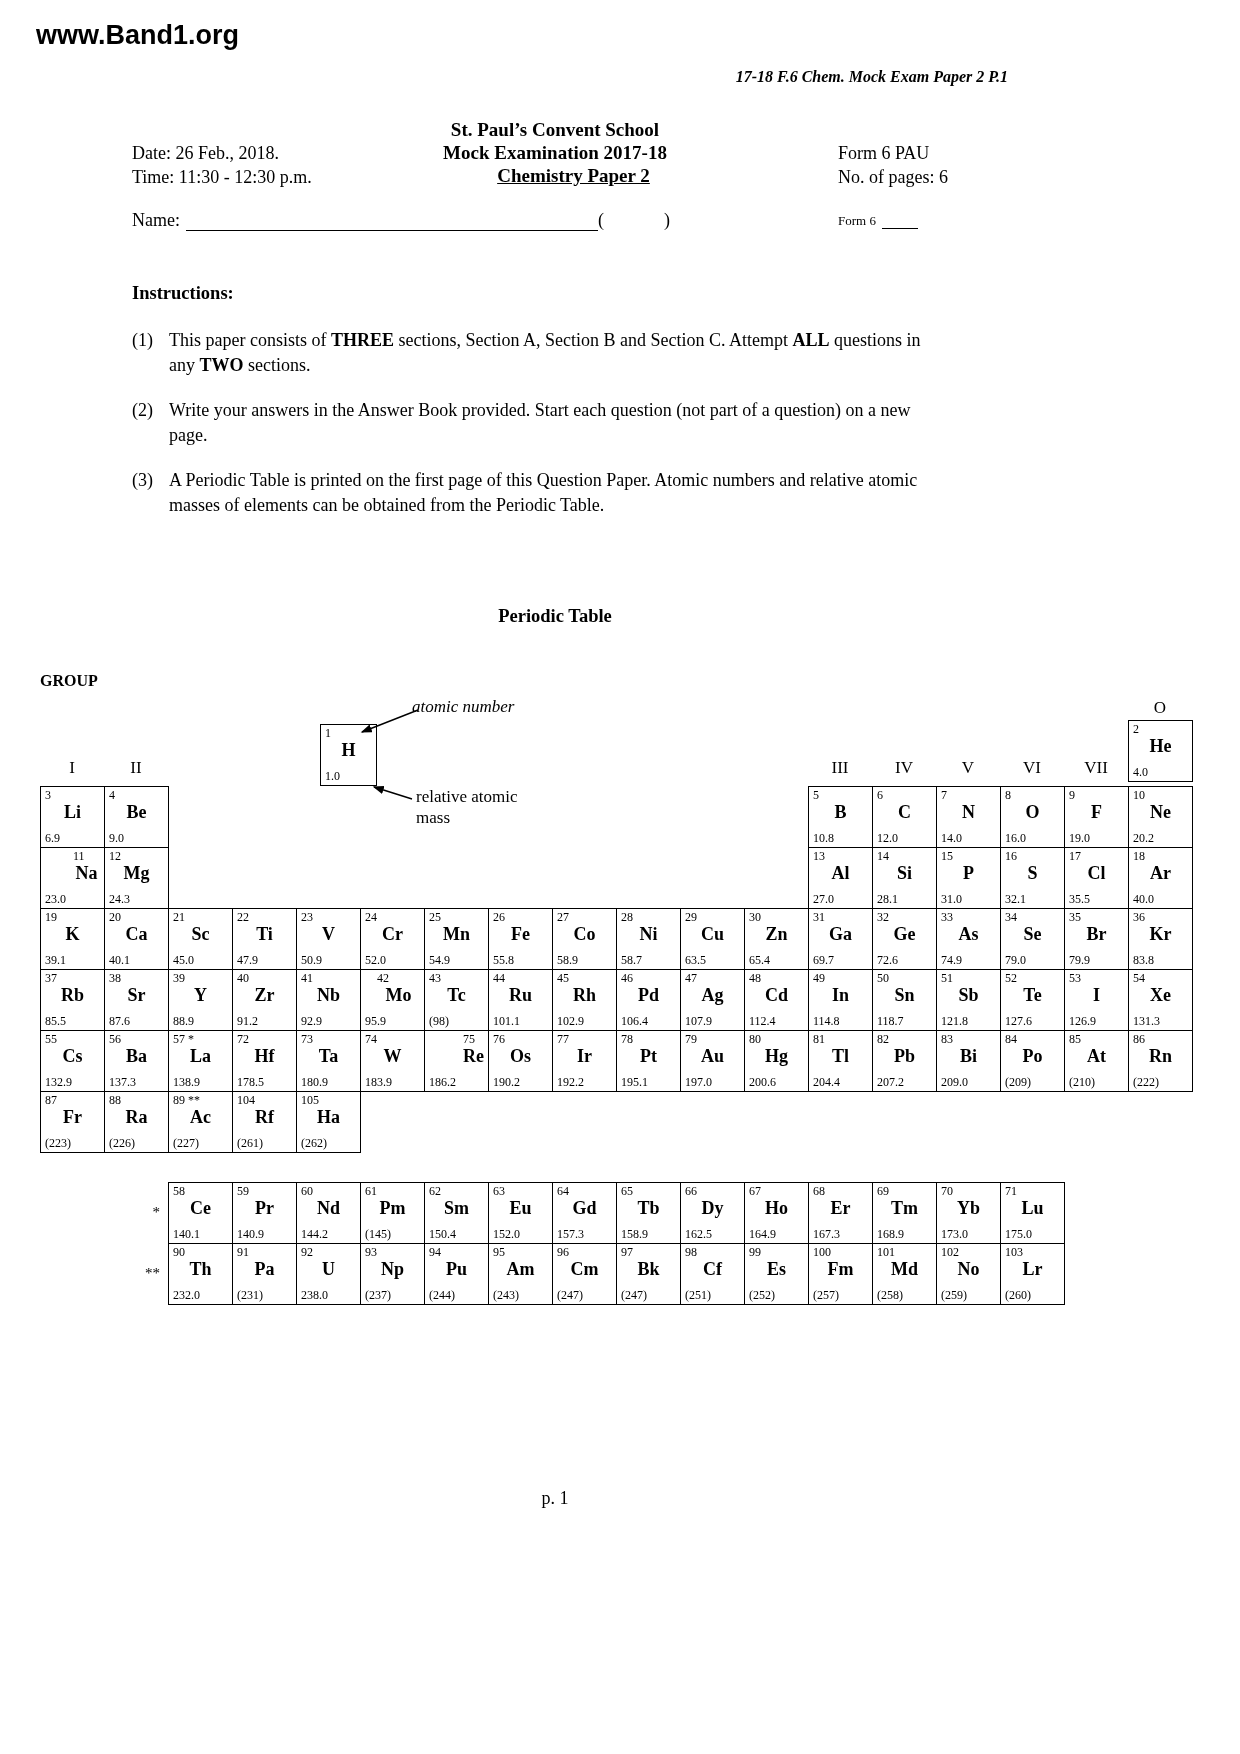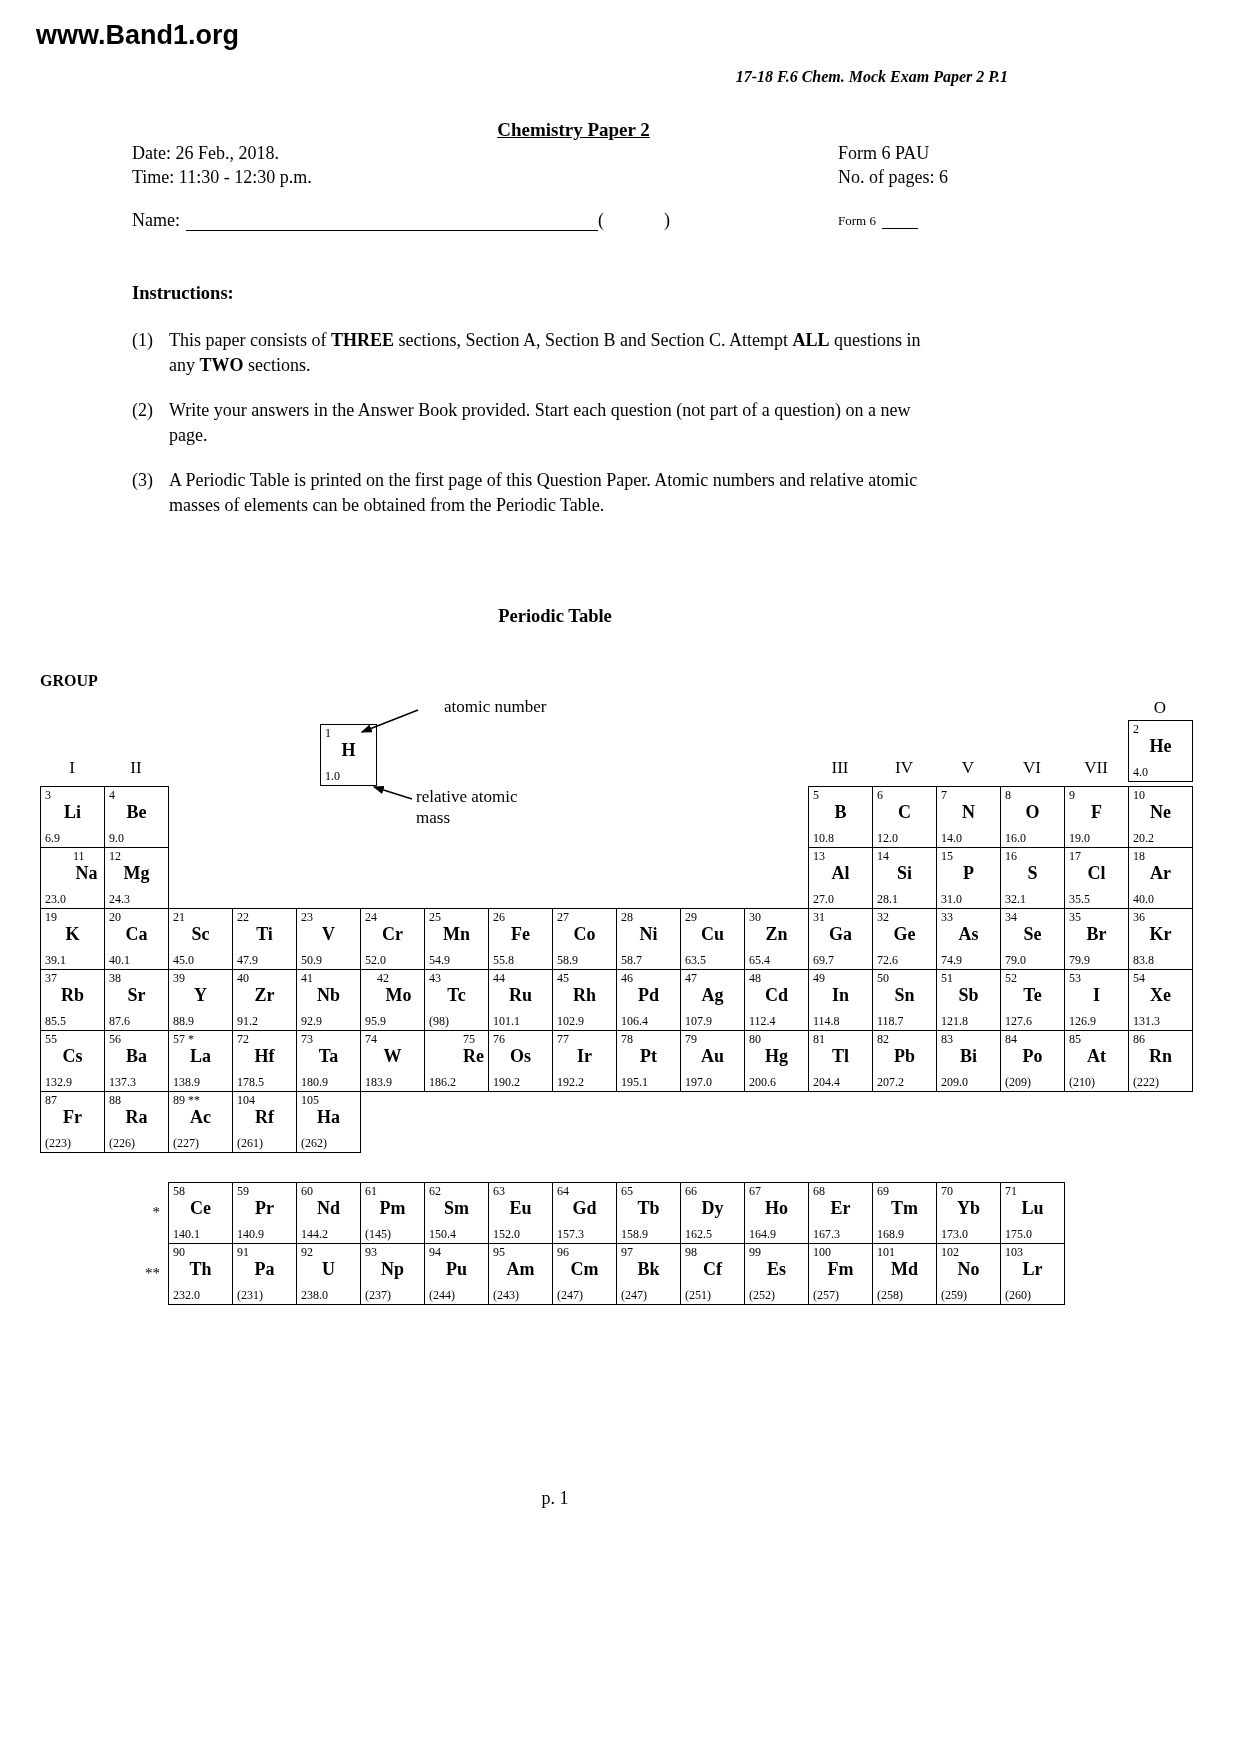--- a/index.html
+++ b/index.html
@@ -48,36 +48,38 @@
   }
   .pt-num  { font-size:12px; line-height:13px; text-align:left; }
   .pt-sym  { font-size:18px; font-weight:bold; line-height:20px; text-align:center; }
   .pt-mass { position:absolute; left:4px; bottom:2px; font-size:12px; line-height:13px; }
   .he-cell { position:absolute; left:1088px; top:22px; margin:0; }
   .h-box {
     position:absolute; left:280px; top:26px; width:57px; height:62px;
     border:1px solid #000; background:#fff; padding:2px 4px;
   }
   .anno { position:absolute; font-size:17px; line-height:21px; }
-  .anno-num  { left:404px; top:-2px; white-space:nowrap; }
+  .anno-num  { left:372px; top:-2px; white-space:nowrap;font-style:italic; }
   .anno-mass { left:376px; top:88px; width:112px; }
   .arrows { position:absolute; left:0; top:0; pointer-events:none; }
   .fb-marker { display:flex; align-items:center; justify-content:flex-end;
     padding-right:8px; font-size:15px; }
   .footer { position:absolute; left:0; top:1488px; width:1110px; text-align:center; font-size:18px; }
 </style>
 </head>
 <body>
 
 <div class="page">
 
   <div class="watermark">www.Band1.org</div>
   <div class="header-right">17-18 F.6 Chem. Mock Exam Paper 2 P.1</div>
 
   <div class="title-block">
+    <div>St. Paul’s Convent School</div>
+    <div>Mock Examination 2017-18</div>
     <div class="title-paper">Chemistry Paper 2</div>
   </div>
 
   <div class="meta-left">
     <div>Date: 26 Feb., 2018.</div>
     <div>Time: 11:30 - 12:30 p.m.</div>
   </div>
   <div class="meta-right">
     <div>Form 6 PAU</div>
     <div>No. of pages: 6</div>

